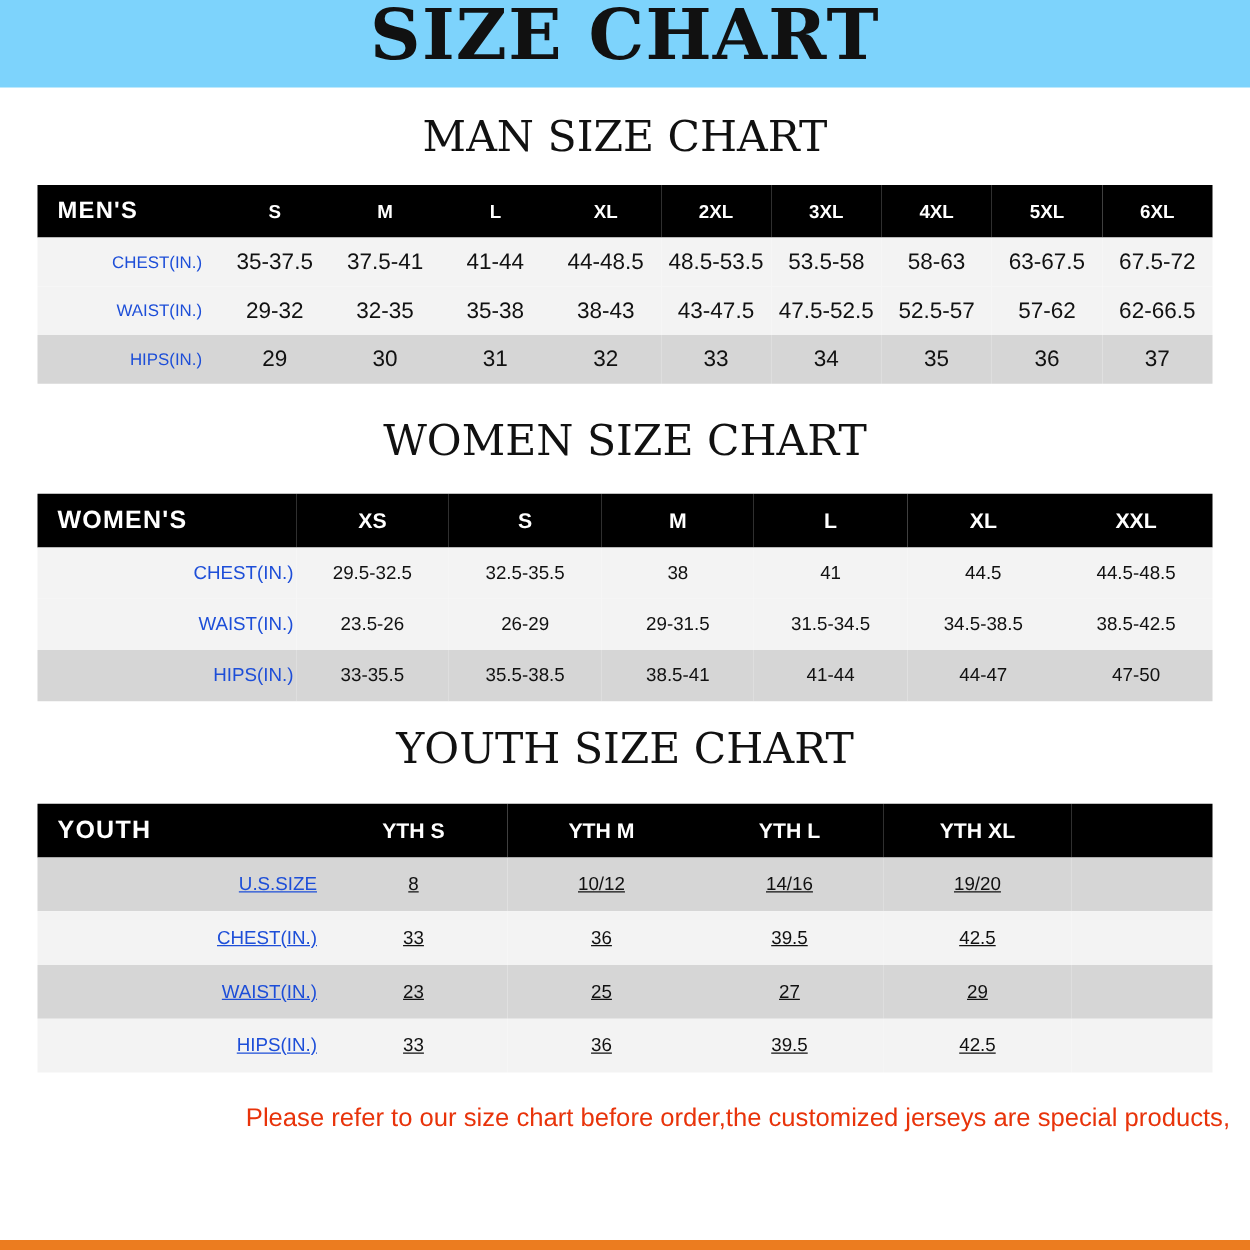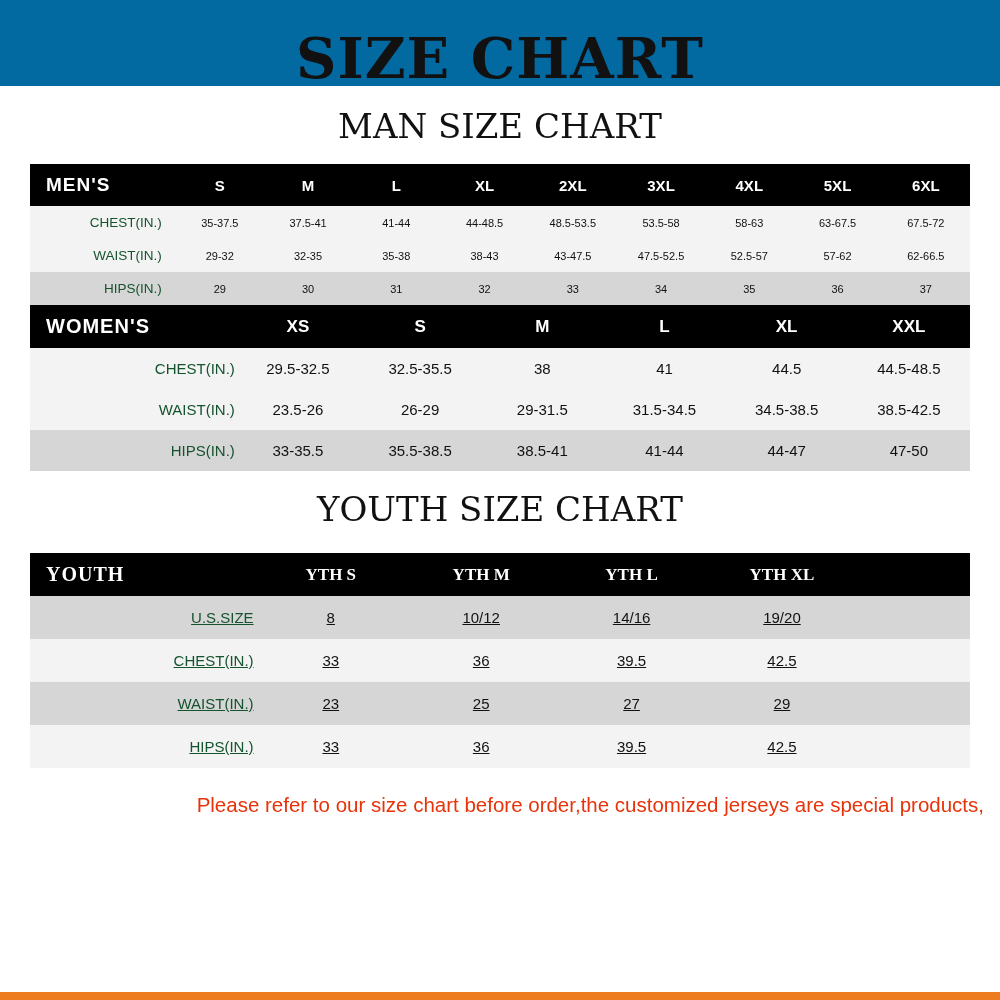--- a/index.html
+++ b/index.html
@@ -16,24 +16,24 @@
   }
   .page {
     width: 1000px;
     height: 1000px;
     position: relative;
     display: flex;
     flex-direction: column;
   }
   
   .banner {
-    background: #0369a1;
-    height: 86px;
+    background: #7dd3fc;
+    height: 70px;
     display: flex;
-    align-items: flex-end;
+    align-items: flex-start;
     justify-content: center;
   }
   .banner-title {
     font-family: "DejaVu Serif", serif;
     font-weight: bold;
     font-size: 56px;
     letter-spacing: 1px;
     color: #111111;
     line-height: 1;
   }
@@ -76,40 +76,40 @@
   tbody td {
     text-align: center;
     font-size: 14px;
     padding: 9px 2px;
     color: #111111;
   }
   tbody td.rowhead {
     text-align: right;
     padding-right: 14px;
     font-size: 14px;
-    color: #14532d;
+    color: #1d4ed8;
   }
   tbody tr.light td { background: #f3f3f3; }
   tbody tr.dark td { background: #d6d6d6; }
 
   
   .men-table thead th.corner { font-size: 19px; }
   .men-table thead th { font-size: 15px; }
-  .men-table tbody td { font-size: 11px; }
+  .men-table tbody td { font-size: 18px; }
   .men-table tbody td.rowhead { font-size: 13.5px; }
 
   
   .women-table thead th.corner { font-size: 20px; }
   .women-table thead th { font-size: 17px; }
   .women-table tbody td { font-size: 15px; padding: 12px 2px; }
   .women-table tbody td.rowhead { font-size: 15px; }
 
   
   .youth-table thead th.corner { font-size: 20px; }
-  .youth-table thead th { font-size: 17px; font-family: Liberation Serif, serif; }
+  .youth-table thead th { font-size: 17px; }
   .youth-table tbody td { font-size: 15px; padding: 13px 2px; text-decoration: underline; }
   .youth-table tbody td.rowhead { font-size: 15px; }
 
   
   .footer-note {
     color: #e8330a;
     font-size: 20.5px;
     line-height: 1.45;
     text-align: right;
     padding: 22px 16px 0;
@@ -188,20 +188,21 @@
           <td>33</td>
           <td>34</td>
           <td>35</td>
           <td>36</td>
           <td>37</td>
         </tr>
       </tbody>
     </table>
   </div>
 
+  <h2 class="section-title sec-women-title">WOMEN SIZE CHART</h2>
   <div class="table-wrap">
     <table class="women-table">
       <colgroup>
         <col style="width:22%">
         <col span="6" style="width:13%">
       </colgroup>
       <thead>
         <tr>
           <th class="corner">WOMEN'S</th>
           <th>XS</th>

